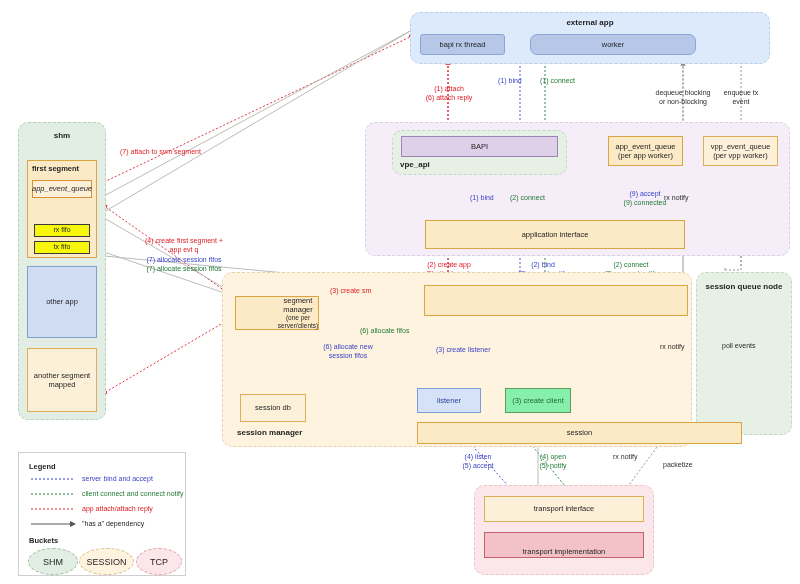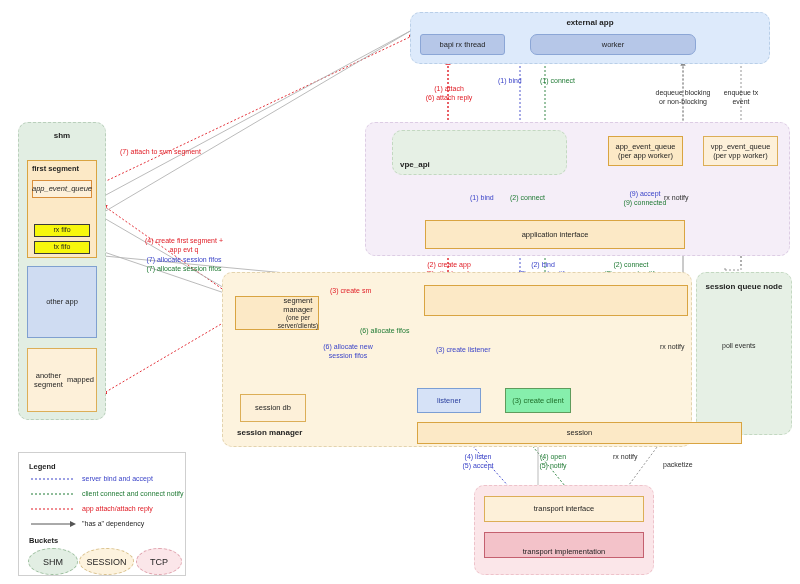--- a/index.html
+++ b/index.html
@@ -234,20 +234,23 @@
   <div class="lbl lbl-gray lbl-c" style="left:700px; top:88px; width:82px;">
     <div>enqueue tx</div>
     <div>event</div>
   </div>
 
   <div class="abs bucket bucket-purple" style="left:365px; top:122px; width:425px; height:134px;"></div>
 
   <div class="abs bucket bucket-green" style="left:392px; top:130px; width:175px; height:45px;">
     <div class="container-title" style="left:7px; bottom:5px;">vpe_api</div>
   </div>
+  <div class="abs box box-lavender" style="left:401px; top:136px; width:157px; height:21px;">
+    <span>BAPI</span>
+  </div>
 
   <div class="abs box box-orange" style="left:608px; top:136px; width:75px; height:30px; flex-direction:column;">
     <span>app_event_queue</span>
     <span>(per app worker)</span>
   </div>
 
   <div class="abs box box-orange-pale" style="left:703px; top:136px; width:75px; height:30px; flex-direction:column;">
     <span>vpp_event_queue</span>
     <span>(per vpp worker)</span>
   </div>
@@ -351,21 +354,21 @@
     <span>rx fifo</span>
   </div>
   <div class="abs box box-yellow" style="left:34px; top:241px; width:56px; height:13px; font-size:7px;">
     <span>tx fifo</span>
   </div>
 
   <div class="abs box box-pale-blue" style="left:27px; top:266px; width:70px; height:72px;">
     <span>other app</span>
   </div>
 
-  <div class="abs box box-orange-pale" style="left:27px; top:348px; width:70px; height:64px; ">
+  <div class="abs box box-orange-pale" style="left:27px; top:348px; width:70px; height:64px; flex-direction:column;">
     <span>another segment</span>
     <span>mapped</span>
   </div>
 
   <div class="lbl lbl-red" style="left:120px; top:147px;">(7) attach to svm segment</div>
   <div class="lbl" style="left:128px; top:236px; width:112px; text-align:center;">
     <div class="lbl-red" style="position:static;">(4) create first segment +</div>
     <div class="lbl-red" style="position:static;">app evt q</div>
     <div class="lbl-blue" style="position:static;">(7) allocate session fifos</div>
     <div class="lbl-green" style="position:static;">(7) allocate session fifos</div>

